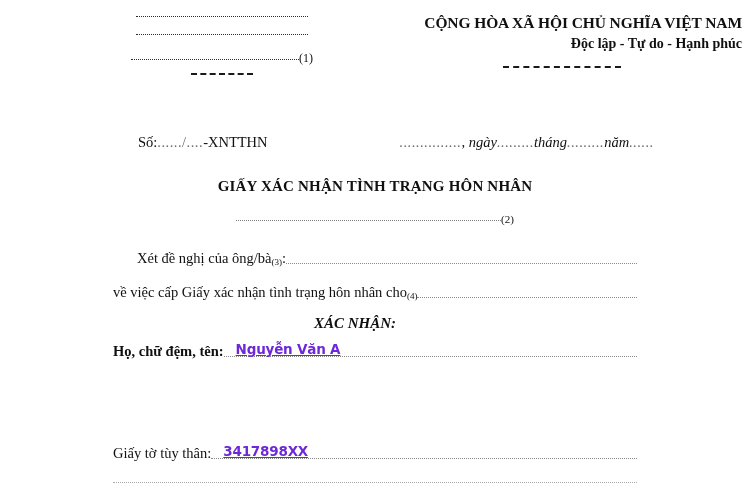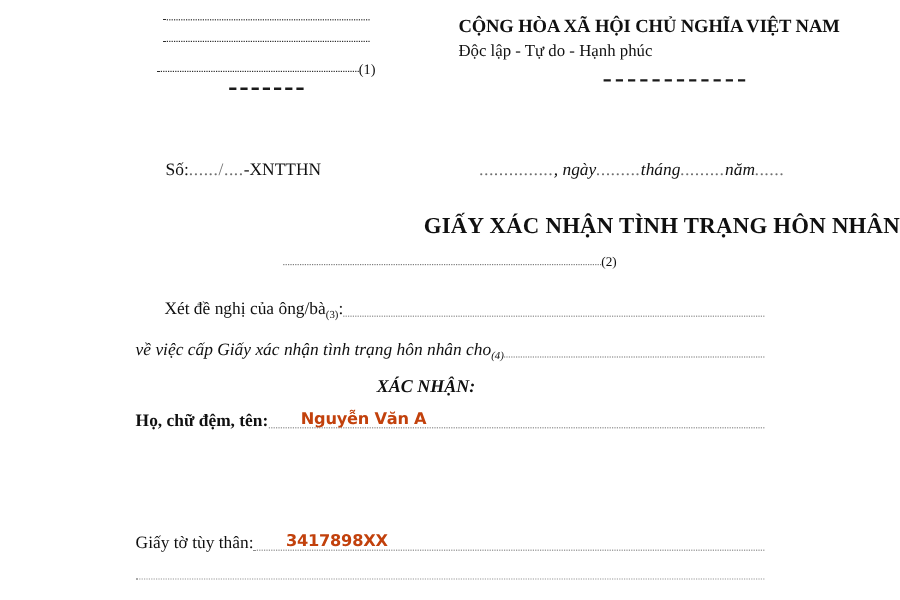--- a/index.html
+++ b/index.html
@@ -78,32 +78,32 @@
   }
   .dash-rule {
     width: 62px;
     height: 0;
     border-bottom: 2px dashed #1a1a1a;
     margin: 6px auto 0 auto;
   }
 
   .header-right {
     width: 360px;
-    text-align: left;
+    text-align: right;
     margin-left: 10px;
   }
   .nation-title {
     font-size: 15.5px;
     font-weight: bold;
     letter-spacing: -0.1px;
     white-space: nowrap;
   }
   .nation-motto {
     font-size: 14px;
-    font-weight: normal;
+    font-weight: bold;
     margin-top: 4px;
     white-space: nowrap;
   }
   .motto-rule {
     width: 118px;
     height: 0;
     border-bottom: 2px dashed #1a1a1a;
     margin: 14px auto 0 auto;
   }
 
@@ -131,22 +131,22 @@
     font-style: italic;
     white-space: nowrap;
   }
 
   
   .doc-title {
     position: absolute;
     top: 178px;
     left: 0;
     width: 750px;
-    text-align: right;
-    font-size: 19px;
+    text-align: center;
+    font-size: 15px;
     font-weight: bold;
     letter-spacing: 0.2px;
   }
   .subtitle-row {
     position: absolute;
     top: 214px;
     left: 0;
     width: 750px;
     display: flex;
     justify-content: center;
@@ -167,21 +167,21 @@
   .bodyline {
     position: absolute;
     left: 113px;
     width: 524px;
     display: flex;
     align-items: flex-end;
     font-size: 14.5px;
     white-space: nowrap;
   }
   .bodyline.b1 { top: 250px; padding-left: 24px; width: 500px; }
-  .bodyline.b2 { top: 284px; font-style: italic; }
+  .bodyline.b2 { top: 284px; }
   .lbl { flex: 0 0 auto; }
 
   
   .confirm-head {
     position: absolute;
     top: 315px;
     left: 0;
     width: 710px;
     text-align: center;
     font-size: 15px;
@@ -210,27 +210,28 @@
     position: relative;
     flex: 1 1 auto;
     display: flex;
     align-items: flex-end;
     min-width: 10px;
   }
   .valwrap.fixed { flex: 0 0 auto; }
   .val {
     position: absolute;
     bottom: 3px;
-    left: 27px;
+    left: 12px;
     font-family: "DejaVu Sans", "Liberation Sans", sans-serif;
     font-weight: bold;
     font-size: 13.5px;
     letter-spacing: -0.2px;
-    color: #c2410c;
-    white-space: nowrap;
+    color: #6d28d9;
+    white-space: nowrap;
+    text-decoration: underline;
   }
 
   .row-name   { top: 344px; }
   .row-dob    { top: 378px; }
   .row-gender { top: 412px; }
   .row-id     { top: 446px; }
 
   .seg-gender  { width: 96px; }
   .seg-ethnic  { width: 128px; }
   .seg-nation  { flex: 1 1 auto; }

